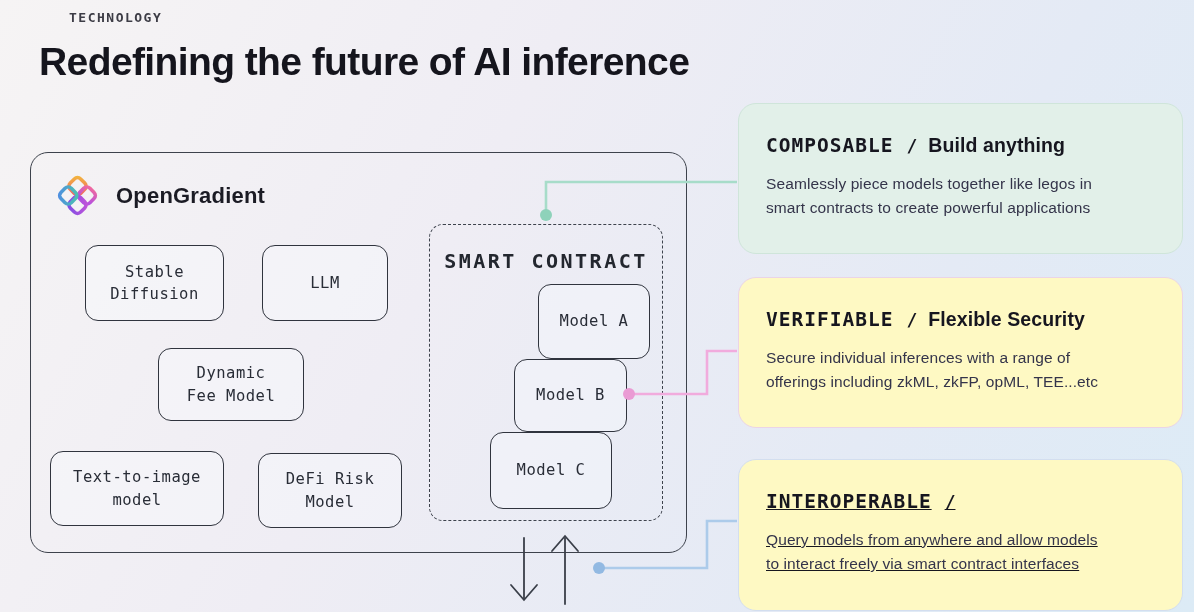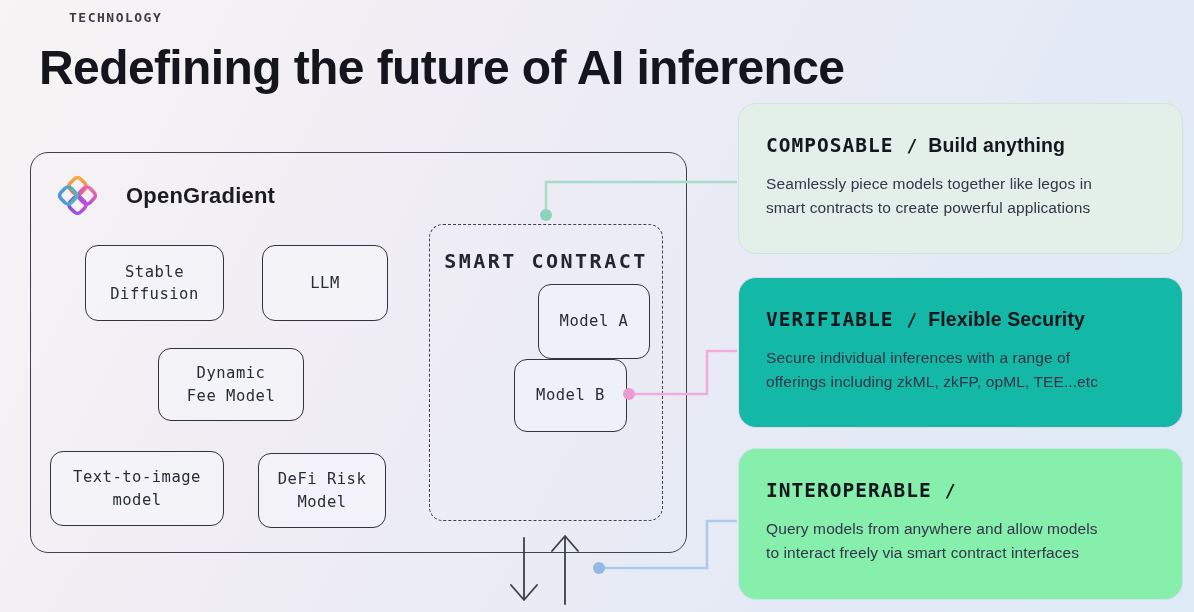--- a/index.html
+++ b/index.html
@@ -14,52 +14,52 @@
   
   .eyebrow {
     position: absolute; left: 41px; top: 10px;
     font-family: "DejaVu Sans Mono", monospace;
     font-size: 13px; font-weight: 600; letter-spacing: 1.5px;
     color: #3d3d46;
     margin-left: 28px;
   }
   .title {
     position: absolute; left: 39px; top: 40px;
-    font-size: 48px; font-weight: 800; letter-spacing: -0.6px;
+    font-size: 39px; font-weight: 800; letter-spacing: -0.6px;
     color: #15151d;
   }
 
   
   .diagram {
     position: absolute; left: 30px; top: 152px;
     width: 657px; height: 401px;
     border: 1.6px solid #3d424c; border-radius: 18px;
   }
   .brand {
     position: absolute; left: 23px; top: 19px;
-    display: flex; align-items: center; gap: 25px;
+    display: flex; align-items: center; gap: 15px;
   }
   .brand-name { font-size: 22px; font-weight: 800; color: #1b1b24; letter-spacing: 0.2px; }
 
   .mbox {
     position: absolute;
     border: 1.6px solid #30343e; border-radius: 13px;
     background: rgba(249, 251, 255, 0.35);
     display: flex; align-items: center; justify-content: center;
   }
   .mbox-label {
     font-family: "DejaVu Sans Mono", monospace;
     font-size: 15.5px; color: #292d37; text-align: center;
     line-height: 1.45; white-space: pre-line; letter-spacing: 0.5px;
   }
   .box-sd  { left: 54px;  top: 92px;  width: 139px; height: 76px; }
   .box-llm { left: 231px; top: 92px;  width: 126px; height: 76px; }
   .box-dyn { left: 127px; top: 195px; width: 146px; height: 73px; }
   .box-tti { left: 19px;  top: 298px; width: 174px; height: 75px; }
-  .box-defi{ left: 227px; top: 300px; width: 128px; height: 75px; }
+  .box-defi{ left: 227px; top: 300px; width: 144px; height: 75px; }
 
   .sc-group {
     position: absolute; left: 398px; top: 71px;
     width: 234px; height: 297px;
     border: 1.6px dashed #3d424c; border-radius: 14px;
   }
   .sc-label {
     position: absolute; top: 24px; left: 0; right: 0;
     text-align: center;
     font-family: "DejaVu Sans Mono", monospace;
@@ -76,22 +76,22 @@
     width: 1194px; height: 612px;
     pointer-events: none;
   }
 
   
   .card {
     position: absolute; left: 738px; width: 445px;
     border-radius: 18px; padding: 30px 18px 0 27px;
   }
   .card-composable    { top: 103px; height: 151px; background: #e2f0e9; border: 1px solid #cfe5da; }
-  .card-verifiable    { top: 277px; height: 151px; background: #14b8a6; border: 1px solid #ead4e7; }
-  .card-interoperable { top: 448px; height: 152px; background: #86efac; border: 1px solid #d3deef; }
+  .card-verifiable    { top: 277px; height: 151px; background: #fef9c3; border: 1px solid #ead4e7; }
+  .card-interoperable { top: 459px; height: 152px; background: #fef9c3; border: 1px solid #d3deef; text-decoration: underline; }
 
   .card-head { display: flex; align-items: baseline; }
   .card-tag {
     font-family: "DejaVu Sans Mono", monospace;
     font-size: 19.5px; font-weight: 700; letter-spacing: 1px;
     color: #16161f;
   }
   .card-sep {
     font-family: "DejaVu Sans Mono", monospace;
     font-size: 18px; font-weight: 600; color: #16161f;
@@ -165,20 +165,23 @@
     </div>
 
     <div class="sc-group">
       <div class="sc-label">SMART CONTRACT</div>
       <div class="mbox box-ma">
         <span class="mbox-label">Model A</span>
       </div>
       <div class="mbox box-mb">
         <span class="mbox-label">Model B</span>
       </div>
+      <div class="mbox box-mc">
+        <span class="mbox-label">Model C</span>
+      </div>
     </div>
   </div>
 
   <svg class="overlay" viewBox="0 0 1194 612">
 
     <polyline points="546,215 546,182 737,182" fill="none" stroke="#a7dcc9" stroke-width="2.6"></polyline>
     <circle cx="546" cy="215" r="6" fill="#8ed2ba"></circle>
 
     <polyline points="629,394 707,394 707,351 737,351" fill="none" stroke="#f1abdd" stroke-width="2.6"></polyline>
     <circle cx="629" cy="394" r="6" fill="#ea9bd4"></circle>

